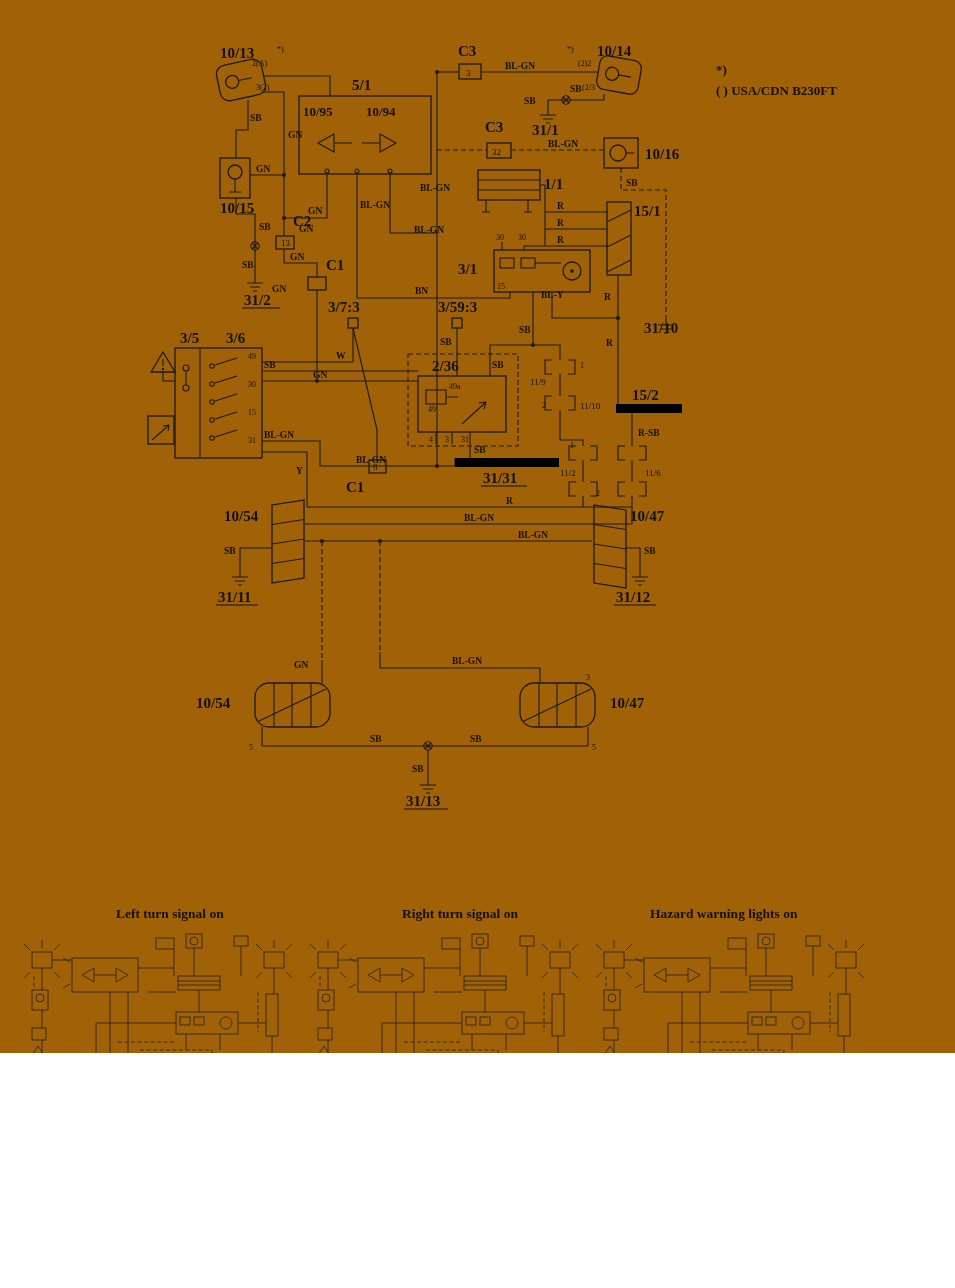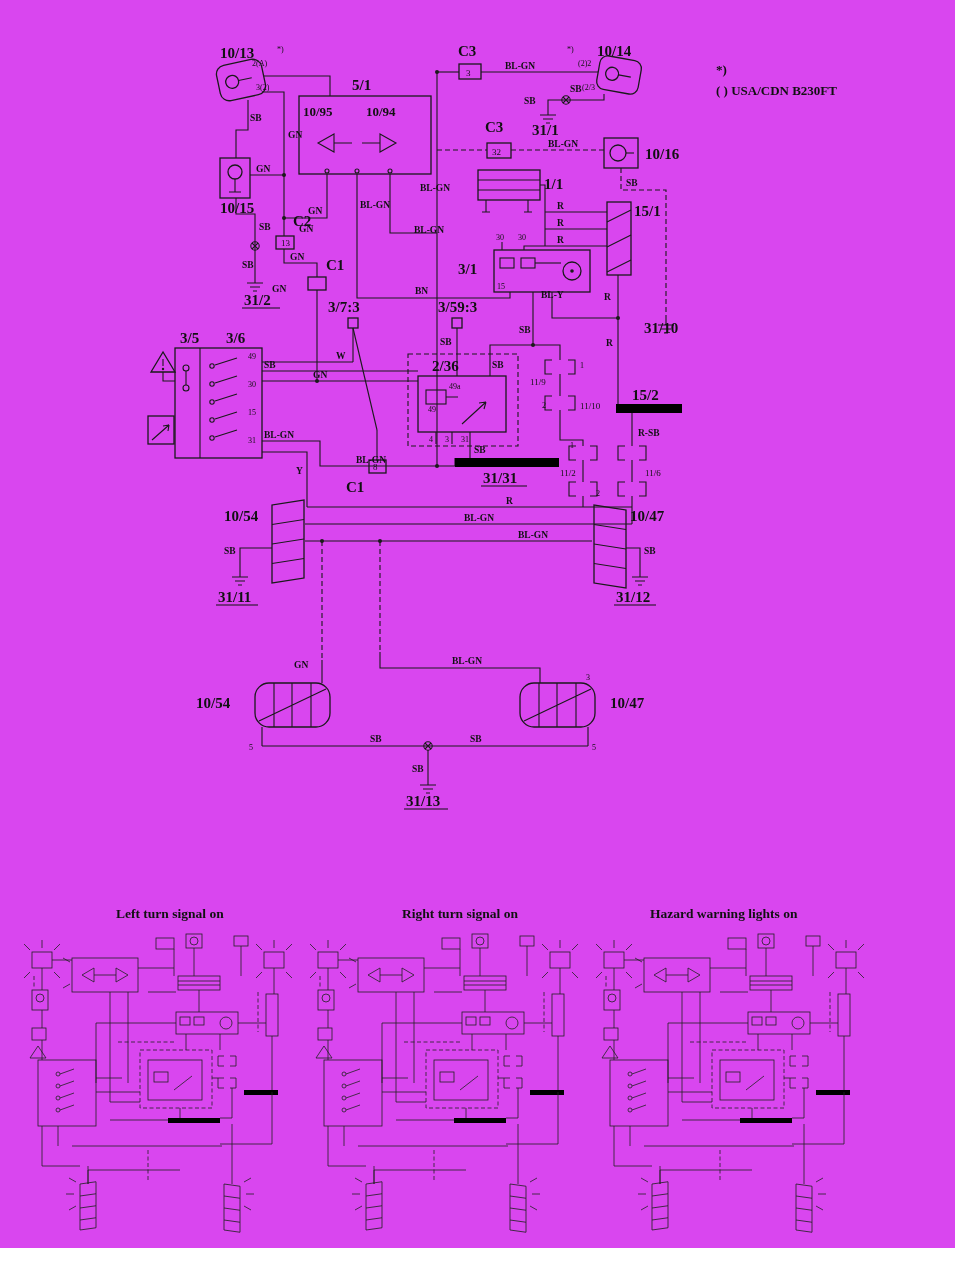--- a/index.html
+++ b/index.html
@@ -1,16 +1,16 @@
 <!DOCTYPE html>
 <html><head>
 <meta charset="utf-8">
 <style>
   html,body{margin:0;padding:0;background:#fff}
-  .page{width:955px;height:1248px;background:#d946ef;position:relative;overflow:hidden}
+  .page{width:955px;height:1053px;background:#a16207;position:relative;overflow:hidden}
   svg{display:block}
   .w{stroke:#1a1a1a;stroke-width:1.1;fill:none}
   .wd{stroke:#1a1a1a;stroke-width:1.1;fill:none;stroke-dasharray:5 3}
   .bx{stroke:#1a1a1a;stroke-width:1.3;fill:none}
   .bar{fill:#000;stroke:none}
   .dot{fill:#1a1a1a;stroke:none}
   .m{stroke:#222;stroke-width:.8;fill:none}
   .md{stroke:#222;stroke-width:.8;fill:none;stroke-dasharray:4 2.5}
   .ul{stroke:#111;stroke-width:1.2}
   text{fill:#111;font-family:"Liberation Serif",serif}

